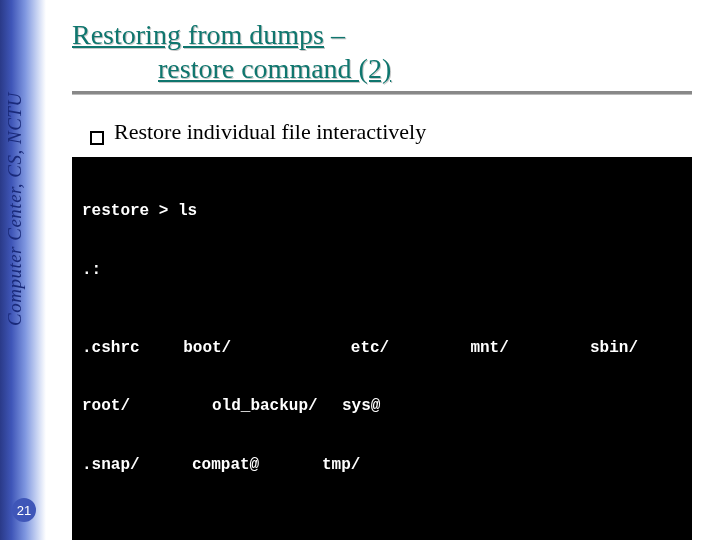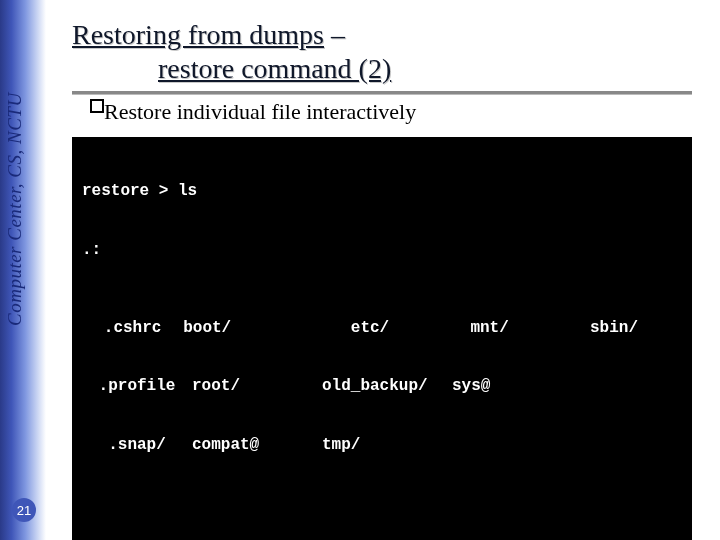--- a/index.html
+++ b/index.html
@@ -37,42 +37,43 @@
     display: flex; align-items: center; justify-content: center;
   }
 
   .content {
     position: absolute;
     left: 72px; top: 18px; right: 20px;
   }
 
   .title {
     font-size: 28px;
-    color: #0f172a;
+    color: #0f766e;
     text-shadow: 1px 1px 0 #c9c9c9;
     line-height: 1.2;
   }
   .title .line1 { }
   .title .line2 { padding-left: 86px; }
   .title u { text-decoration: underline; }
   .title-rule {
     margin-top: 6px;
     height: 4px;
     background: #888;
     border-bottom: 1px solid #bbb;
     width: 620px;
   }
 
   .bullet-row {
-    margin-top: 4px;
+    margin-top: 24px;
     margin-left: 18px;
     font-size: 22px;
     color: #000;
     display: flex;
-    align-items: flex-start;
+    align-items: flex-end;
+    gap: 10px;
   }
   .bullet-icon {
     width: 14px; height: 14px;
     border: 2px solid #000;
     position: relative;
     display: inline-block;
     flex-shrink: 0;
   }
 
   .terminal {
@@ -82,21 +83,21 @@
     color: #fff;
     font-family: "Courier New", monospace;
     font-size: 16px;
     font-weight: bold;
     padding: 6px 10px 8px 10px;
     line-height: 1.22;
     white-space: pre;
   }
   .terminal .row { display: flex; }
   .terminal .col { display: inline-block; }
-  .c1 { width: 110px; text-align: center; }
+  .c1 { width: 110px; }
   .c2 { width: 130px; }
   .c3 { width: 130px; margin-left: 48px; }
   .c4 { width: 130px; }
   .c5 { width: 100px; }
 </style>
 </head>
 <body>
 
 <div class="slide">
 
@@ -127,21 +128,20 @@
       <div>.:</div>
 
       <div class="row">
         <span class="col c1">.cshrc</span>
         <span class="col c2">boot/</span>
         <span class="col c3">etc/</span>
         <span class="col c4">mnt/</span>
         <span class="col c5">sbin/</span>
       </div>
       <div class="row">
-        <span class="col c1">.profile</span>
         <span class="col c2">root/</span>
         <span class="col c4">old_backup/</span>
         <span class="col c5">sys@</span>
       </div>
       <div class="row">
         <span class="col c1">.snap/</span>
         <span class="col c2">compat@</span>
         <span class="col c5">tmp/</span>
       </div>
       

